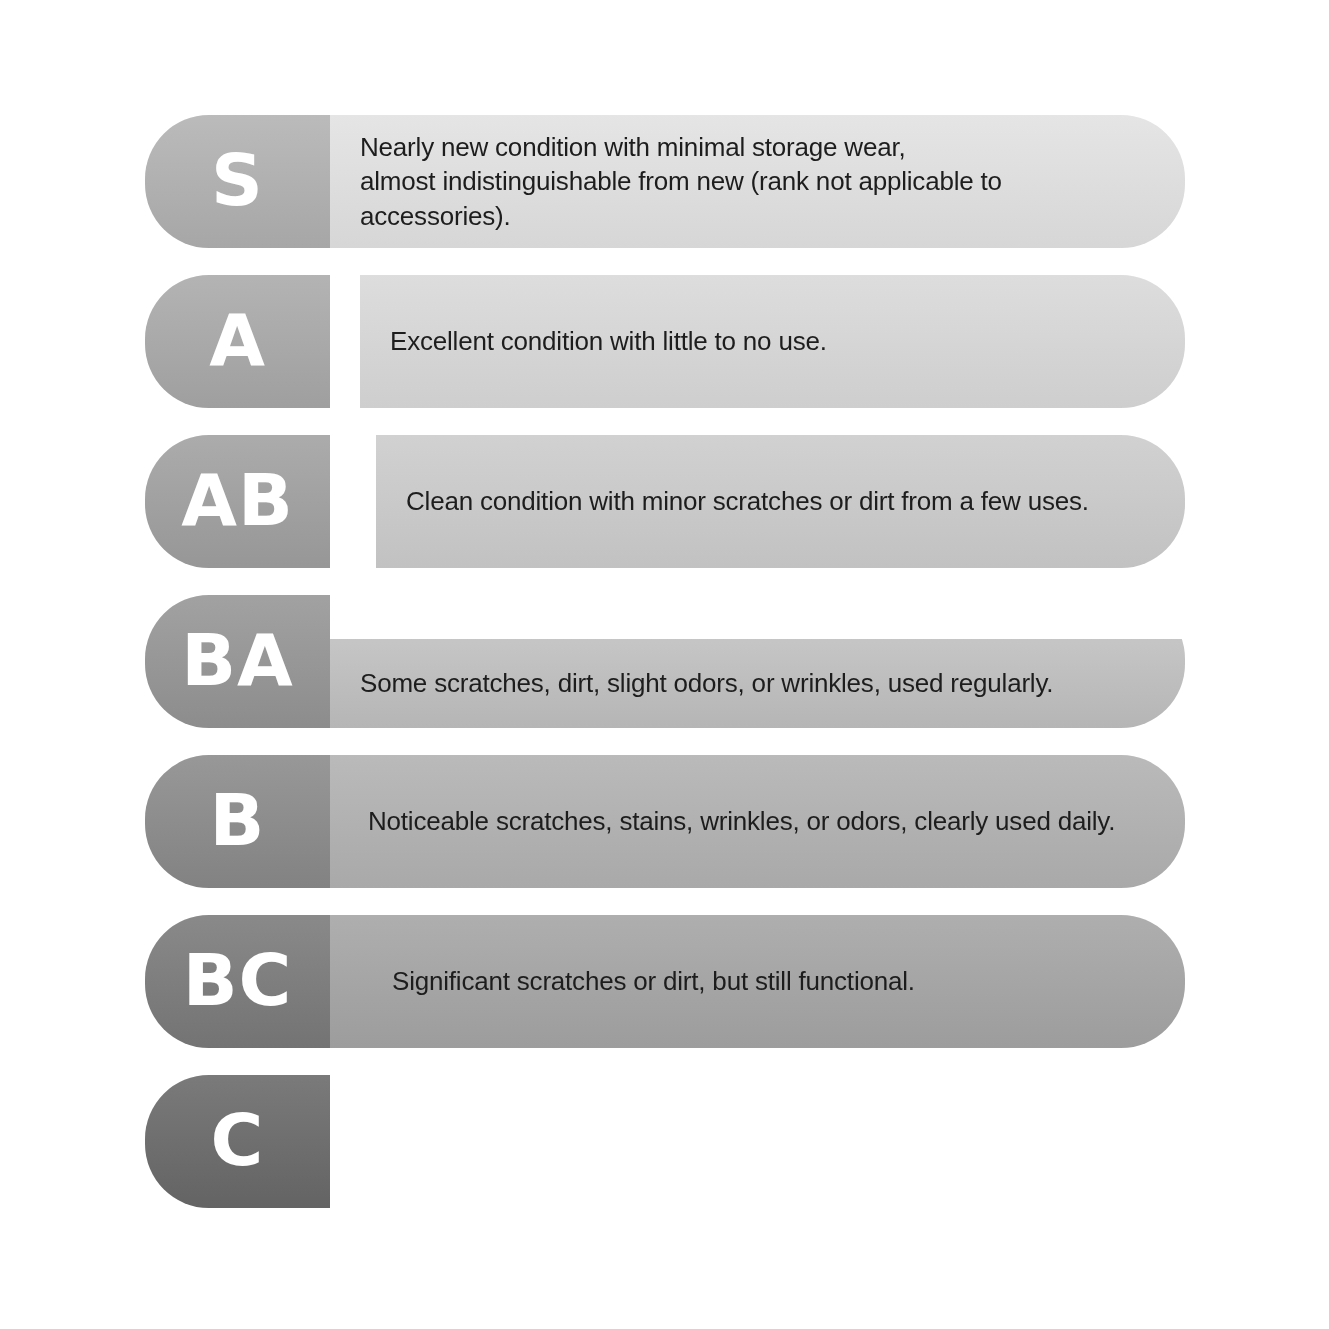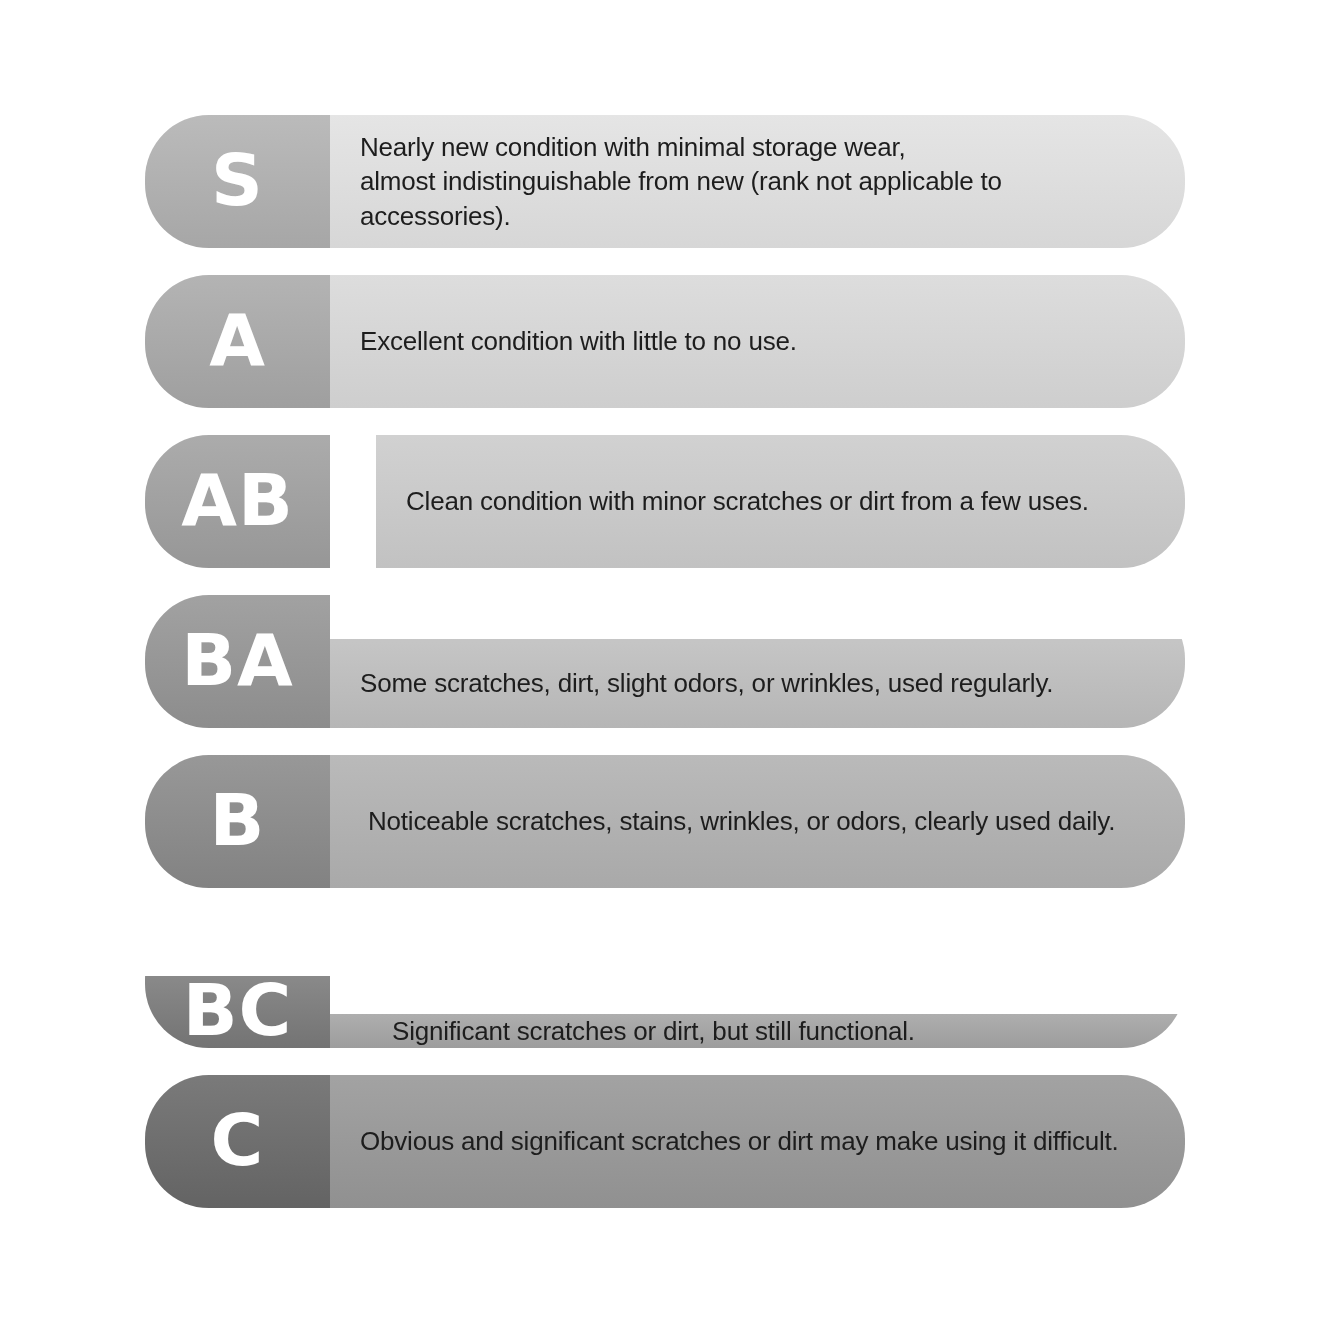--- a/index.html
+++ b/index.html
@@ -23,21 +23,21 @@
     border-radius: 64px;
     overflow: hidden;
     display: flex;
   }
   
   .rank-row:nth-of-type(1) { top: 115px; }
   .rank-row:nth-of-type(2) { top: 275px; }
   .rank-row:nth-of-type(3) { top: 435px; text-align: right; }
   .rank-row:nth-of-type(4) { top: 595px; }
   .rank-row:nth-of-type(5) { top: 755px; }
-  .rank-row:nth-of-type(6) { top: 915px; align-items: flex-end; }
+  .rank-row:nth-of-type(6) { top: 915px; }
   .rank-row:nth-of-type(7) { top: 1075px; }
 
   .rank-badge {
     width: 185px;
     flex: 0 0 185px;
     display: flex;
     align-items: center;
     justify-content: center;
     
     background-image: linear-gradient(180deg, rgba(255,255,255,0.10), rgba(0,0,0,0.07));
@@ -79,21 +79,21 @@
     <div class="rank-body" style="background-color: rgb(226, 226, 226); justify-content: center;">
       <p class="rank-description">Nearly new condition with minimal storage wear,
 almost indistinguishable from new (rank not applicable to accessories).</p>
     </div>
   </div>
 
   <div class="rank-row">
     <div class="rank-badge" style="background-color: rgb(171, 171, 171);">
       <span class="rank-letter">A</span>
     </div>
-    <div class="rank-body" style="background-color: rgb(217, 217, 217);">
+    <div class="rank-body" style="background-color: rgb(217, 217, 217); margin-left: 30px;">
       <p class="rank-description">Excellent condition with little to no use.</p>
     </div>
   </div>
 
   <div class="rank-row">
     <div class="rank-badge" style="background-color: rgb(162, 162, 162);">
       <span class="rank-letter">AB</span>
     </div>
     <div class="rank-body" style="background-color: rgb(204, 204, 204); margin-left: 46px;">
       <p class="rank-description">Clean condition with minor scratches or dirt from a few uses.</p>
@@ -124,18 +124,15 @@
     </div>
     <div class="rank-body" style="background-color: rgb(165, 165, 165); padding-left: 32px;">
       <p class="rank-description">Significant scratches or dirt, but still functional.</p>
     </div>
   </div>
 
   <div class="rank-row">
     <div class="rank-badge" style="background-color: rgb(107, 107, 107);">
       <span class="rank-letter">C</span>
     </div>
-    <div class="rank-body" style="background-color: rgb(152, 152, 152);">
-      <p class="rank-description">Obvious and significant scratches or dirt may make using it difficult.</p>
-    </div>
   </div>
 
 </div>
 
 </body></html>

